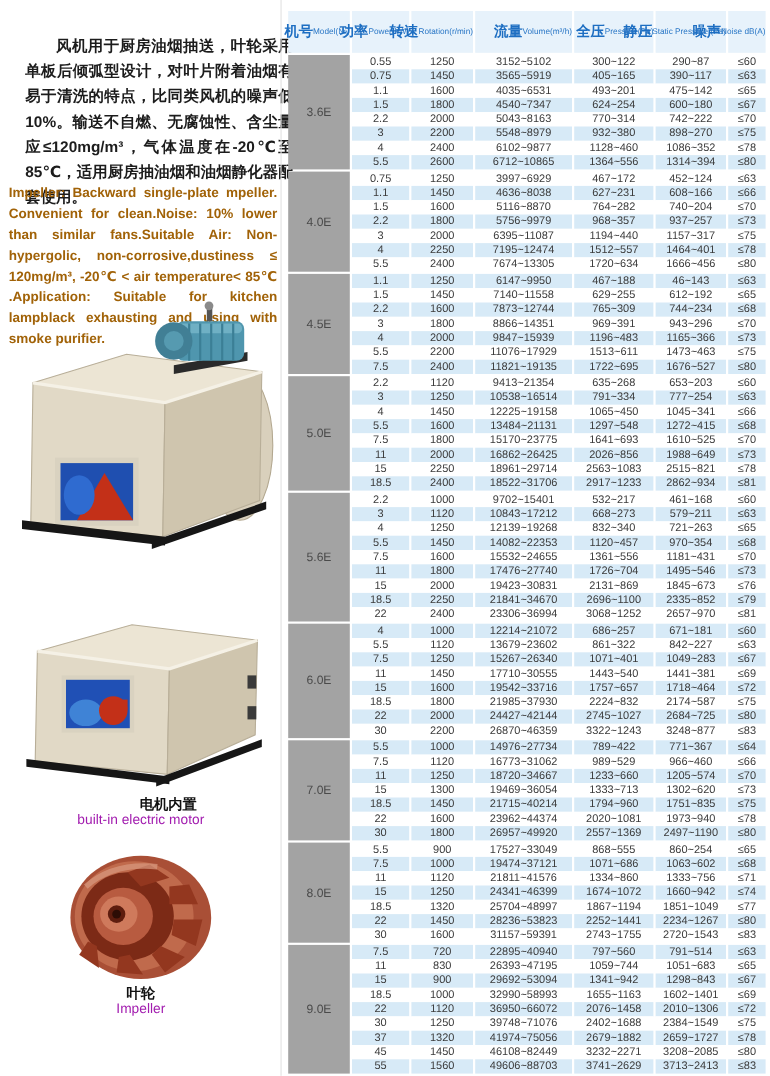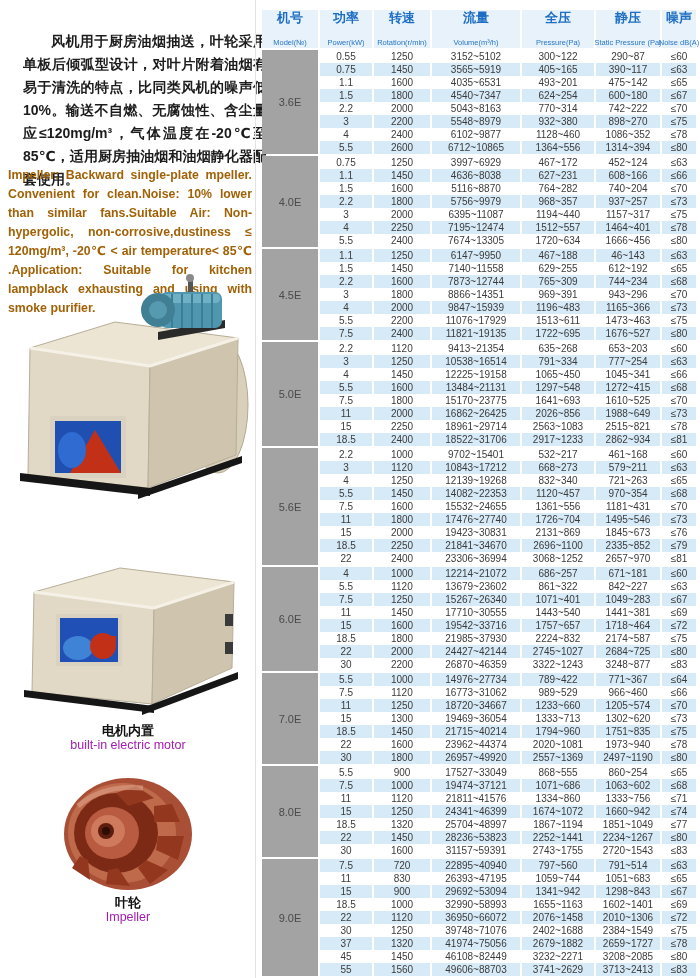--- a/index.html
+++ b/index.html
@@ -22,21 +22,21 @@
   }
   .photo{position:absolute;}
   .photo svg{display:block;}
   .caption{position:absolute;left:0;width:256px;text-align:center;}
   .cap-zh{font-size:13px;font-weight:700;color:#111;}
   .cap-en{font-size:12.5px;color:#a21caf;}
   
   .spec-table{position:absolute;left:262px;top:10px;width:434px;}
   .thead{display:flex;gap:2px;height:38px;margin-bottom:2px;}
   .th{
-    display:flex;flex-direction:column;align-items:center;justify-content:space-between;
+    display:flex;flex-direction:row;align-items:center;justify-content:flex-end;
     background:#e7f2fb;box-sizing:border-box;
   }
   .th .zh{font-size:13px;font-weight:700;color:#1d6ec2;line-height:16px;white-space:nowrap;}
   .th .en{font-size:7.5px;color:#2a77c6;line-height:10px;white-space:nowrap;}
   .col-model{width:56px;}
   .col-power{width:52px;}
   .col-rot{width:56px;}
   .col-vol{width:88px;}
   .col-press{width:72px;}
   .col-static{width:64px;}
@@ -107,21 +107,21 @@
         <ellipse cx="66" cy="92" rx="15" ry="12" fill="#3f83d6"></ellipse>
         <circle cx="91" cy="90" r="13" fill="#c33018"></circle>
         <rect x="82" y="80" width="22" height="9" fill="#c33018"></rect>
         <rect x="213" y="58" width="8" height="12" fill="#3a3a3a"></rect>
         <rect x="213" y="86" width="8" height="12" fill="#3a3a3a"></rect>
         <polygon points="12,134 142,150 142,157 12,141" fill="#161616"></polygon>
         <polygon points="130,152 226,116 226,123 130,159" fill="#161616"></polygon>
       </svg>
     </div>
 
-    <div class="caption cap-zh" style="top:722px;">电机内置</div>
+    <div class="caption cap-zh" style="top:722px;padding-left:25px;">电机内置</div>
     <div class="caption cap-en" style="top:738px;">built-in electric motor</div>
 
     <div class="photo" style="left:58px;top:776px;width:140px;height:118px;">
       <svg viewBox="0 0 140 118" width="140" height="118">
         <ellipse cx="70" cy="58" rx="64" ry="56" fill="#a94f36"></ellipse>
         <ellipse cx="64" cy="57" rx="54" ry="50" fill="#c06a4c"></ellipse>
         <ellipse cx="58" cy="57" rx="42" ry="40" fill="#7c2a16"></ellipse>
         <g fill="#93371f">
           <polygon points="58,17 78,10 96,22 70,30"></polygon>
           <polygon points="96,30 114,28 122,46 96,46"></polygon>

